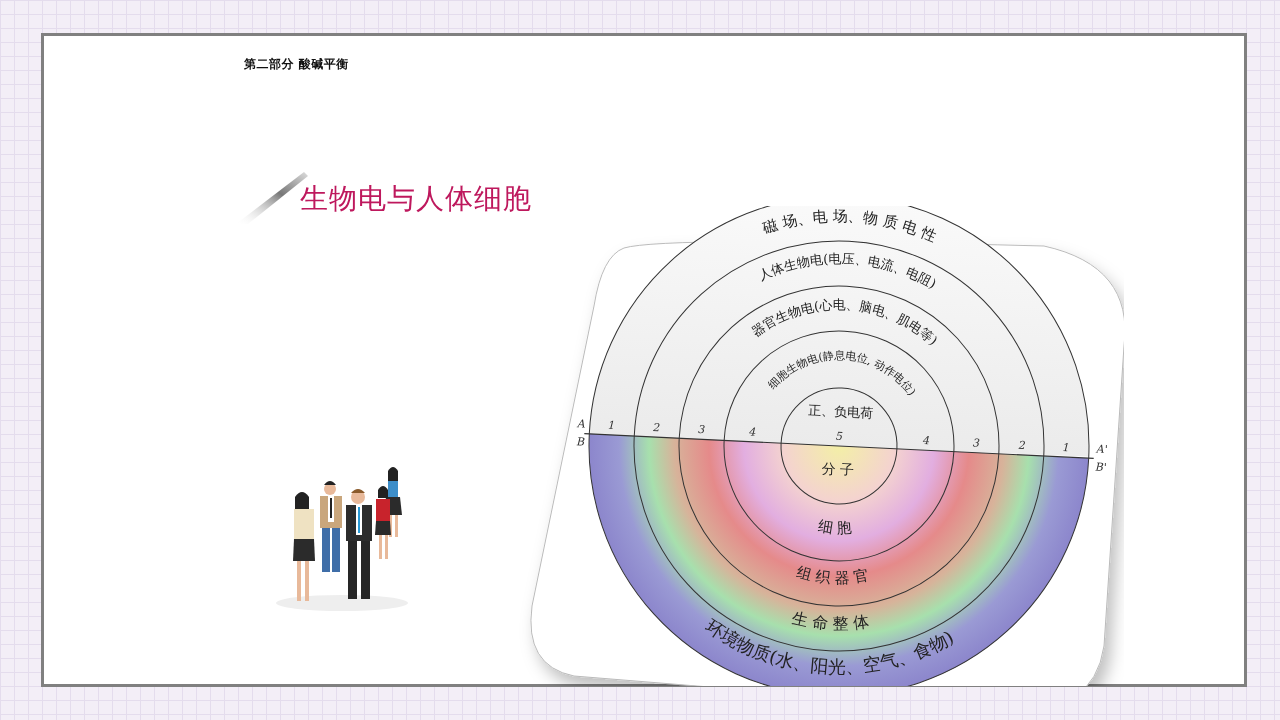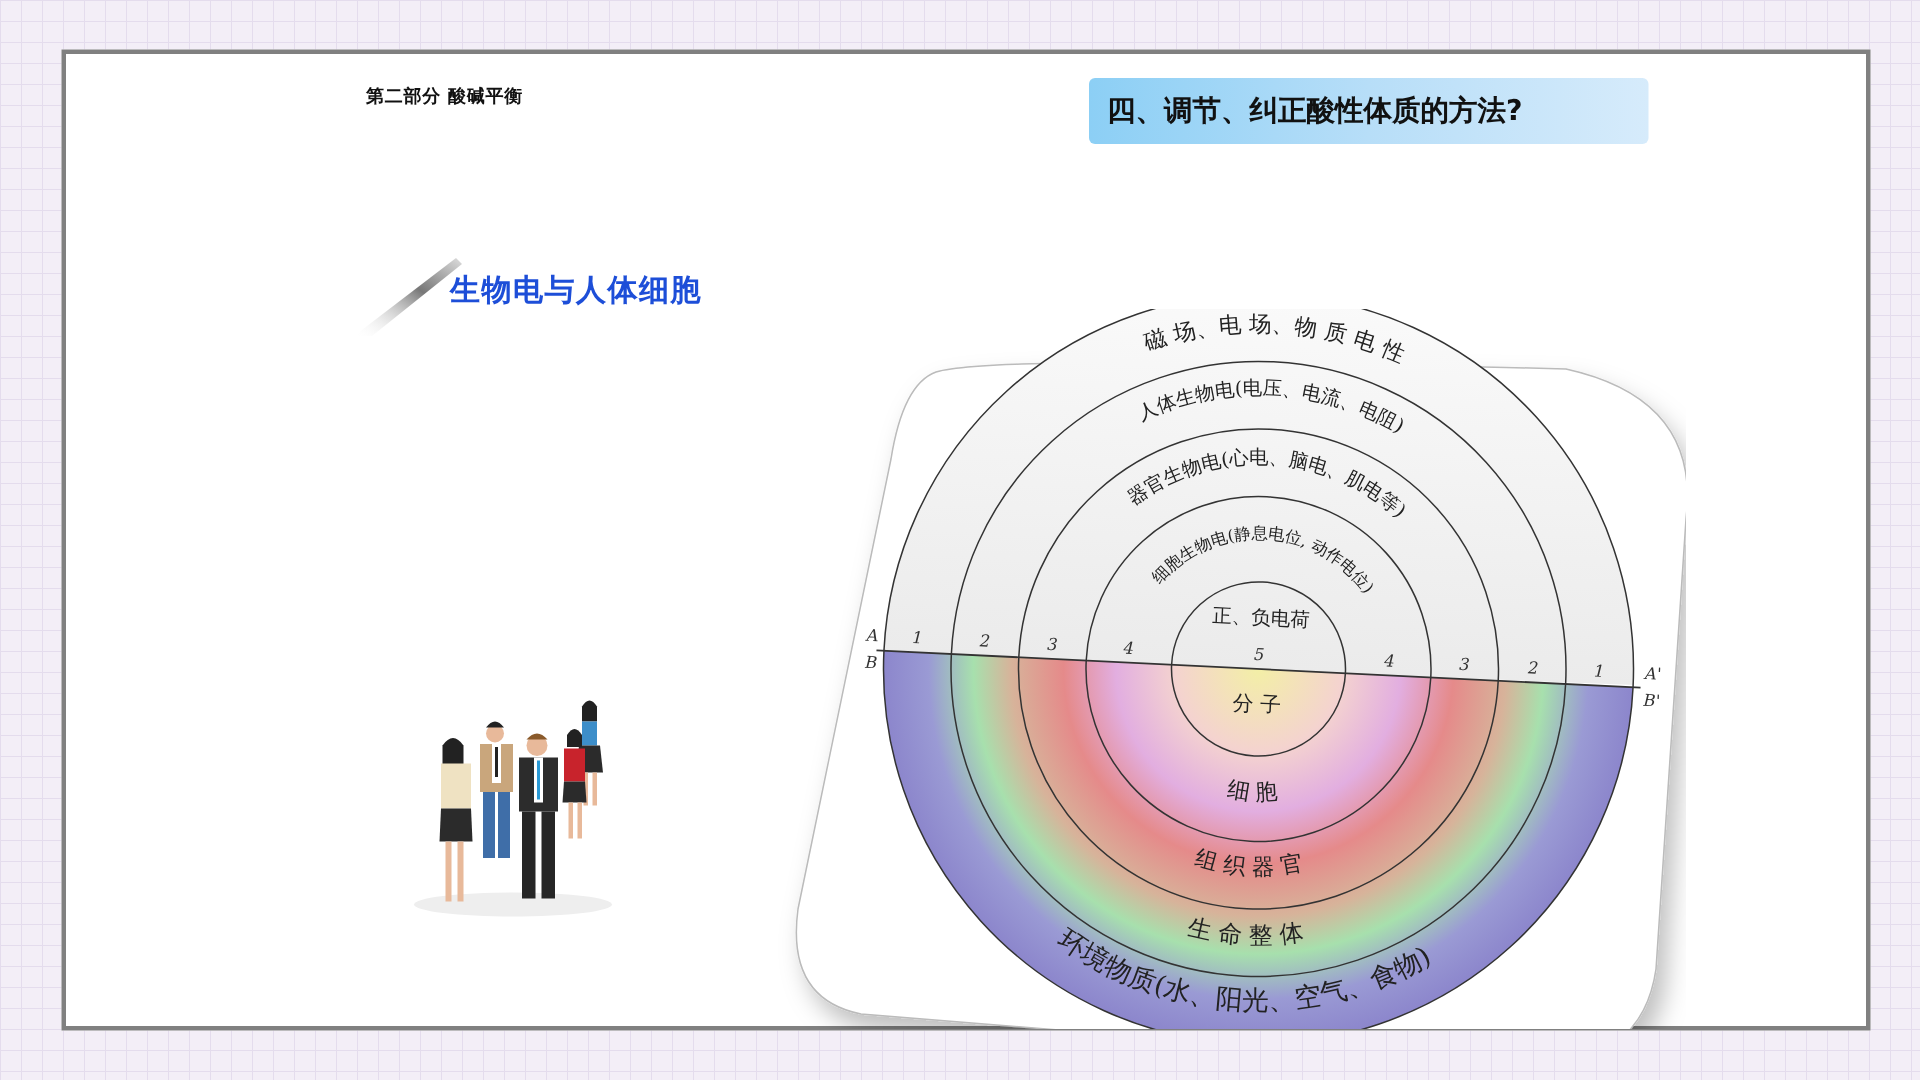--- a/index.html
+++ b/index.html
@@ -25,34 +25,31 @@
     border-radius:4px;
     background:linear-gradient(90deg,#8ccff5 0%, #b7def8 50%, #d6ebfb 100%);
     display:flex; align-items:center; padding-left:12px; box-sizing:border-box;
     font-size:19px; font-weight:bold; color:#111;
   }
   .subtitle-wrap { position:absolute; left:190px; top:130px; width:360px; height:60px; }
   .subtitle-accent {
     position:absolute; left:0; top:0; width:80px; height:60px;
   }
   .subtitle {
-    position:absolute; left:66px; top:14px; font-size:20px; font-weight:bold; color:#1d4ed8;
+    position:absolute; left:66px; top:14px; font-size:28px; font-weight:normal; color:#be185d;
     letter-spacing:1px;
   }
   .people { position:absolute; left:228px; top:427px; width:140px; height:150px; }
   .diagram { position:absolute; left:440px; top:170px; width:640px; height:480px; }
 </style>
 </head>
 <body>
 
 <div class="slide">
   <div class="section-title">第二部分 酸碱平衡</div>
-  <div class="topic-box">
-    <span>四、调节、纠正酸性体质的方法?</span>
-  </div>
 
   <div class="subtitle-wrap">
     <svg class="subtitle-accent" viewBox="0 0 80 60">
       <defs>
         <linearGradient id="sw" x1="0" y1="1" x2="1" y2="0">
           <stop offset="0" stop-color="#ffffff" stop-opacity="0"></stop>
           <stop offset="0.6" stop-color="#777"></stop>
           <stop offset="1" stop-color="#ddd"></stop>
         </linearGradient>
       </defs>

